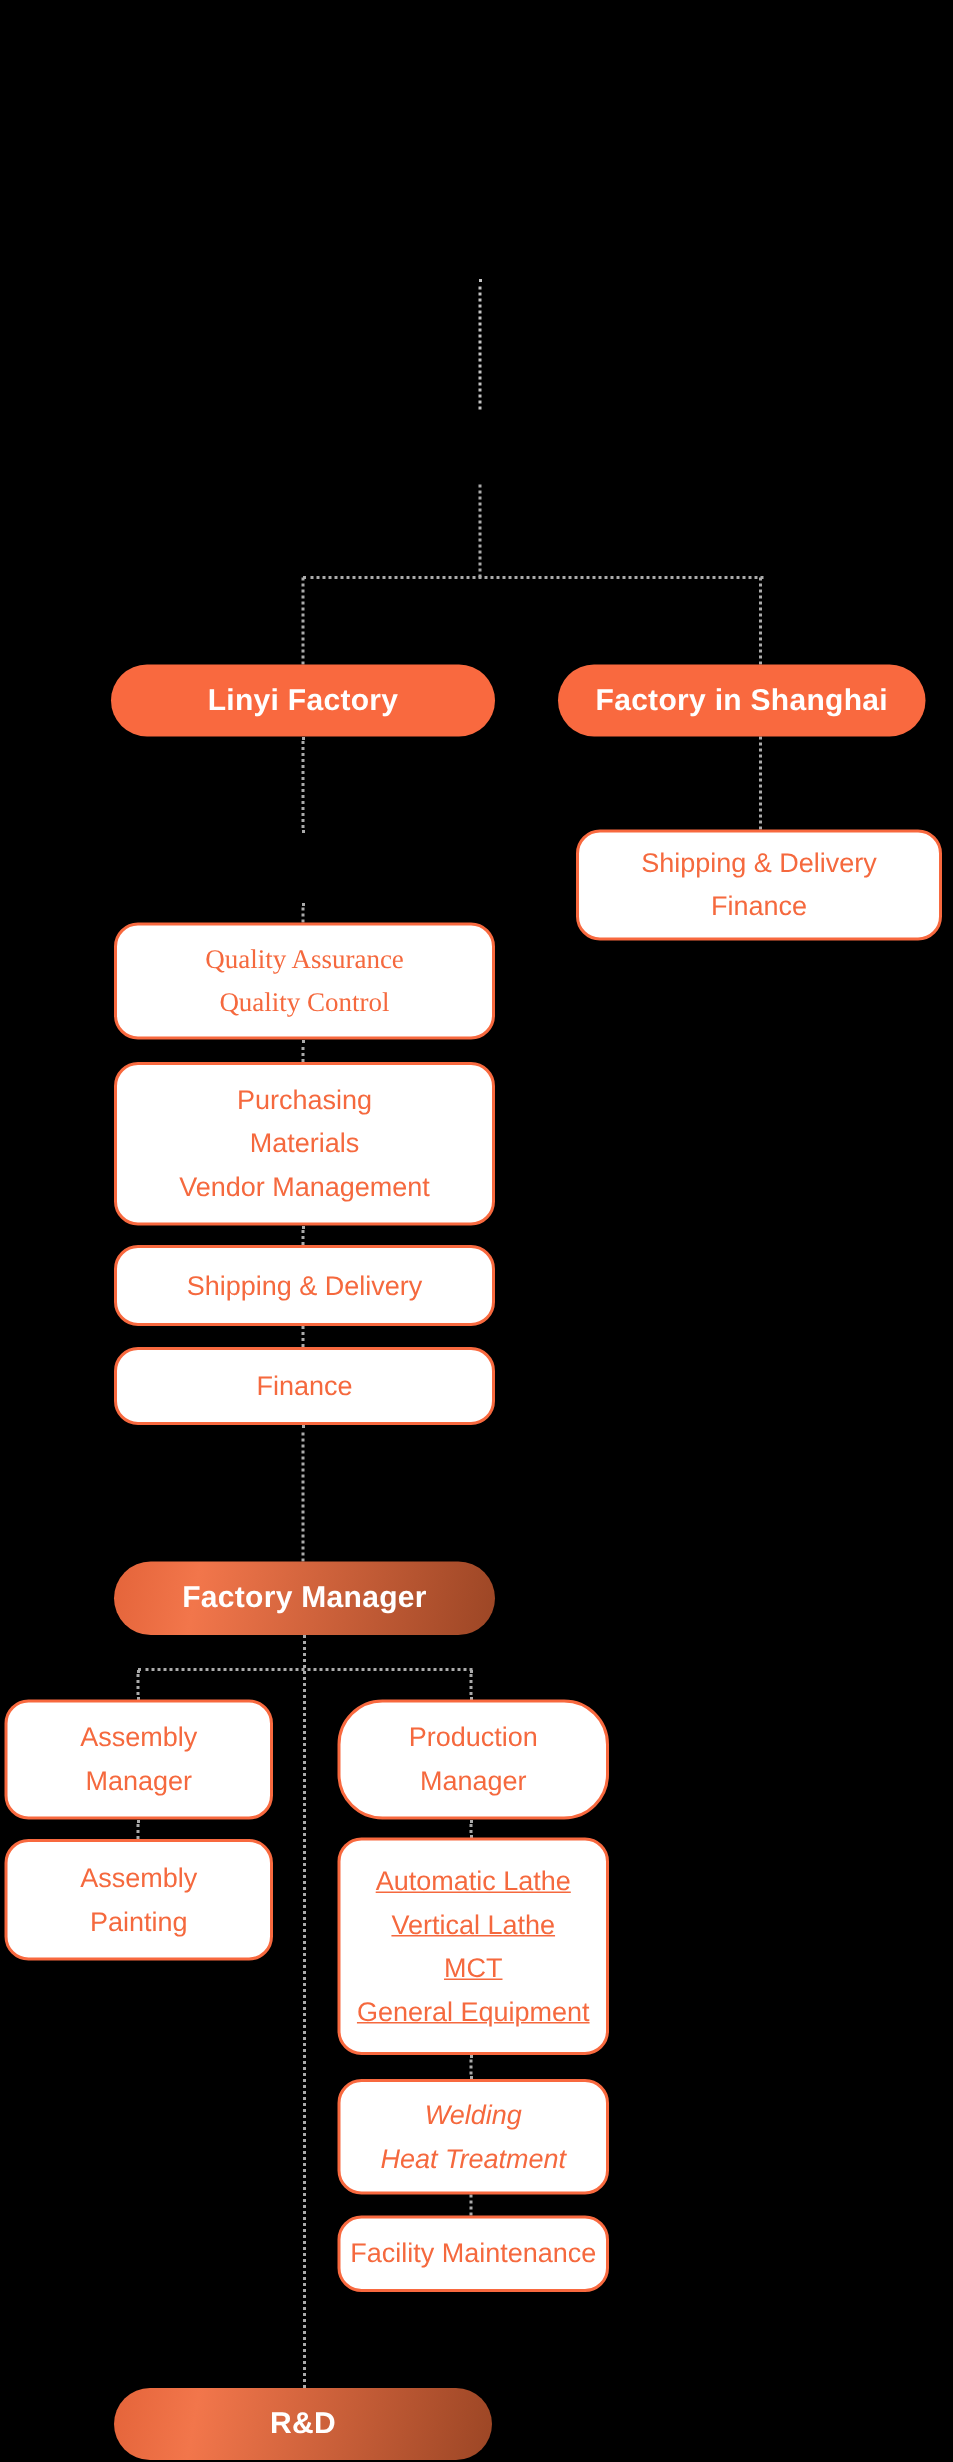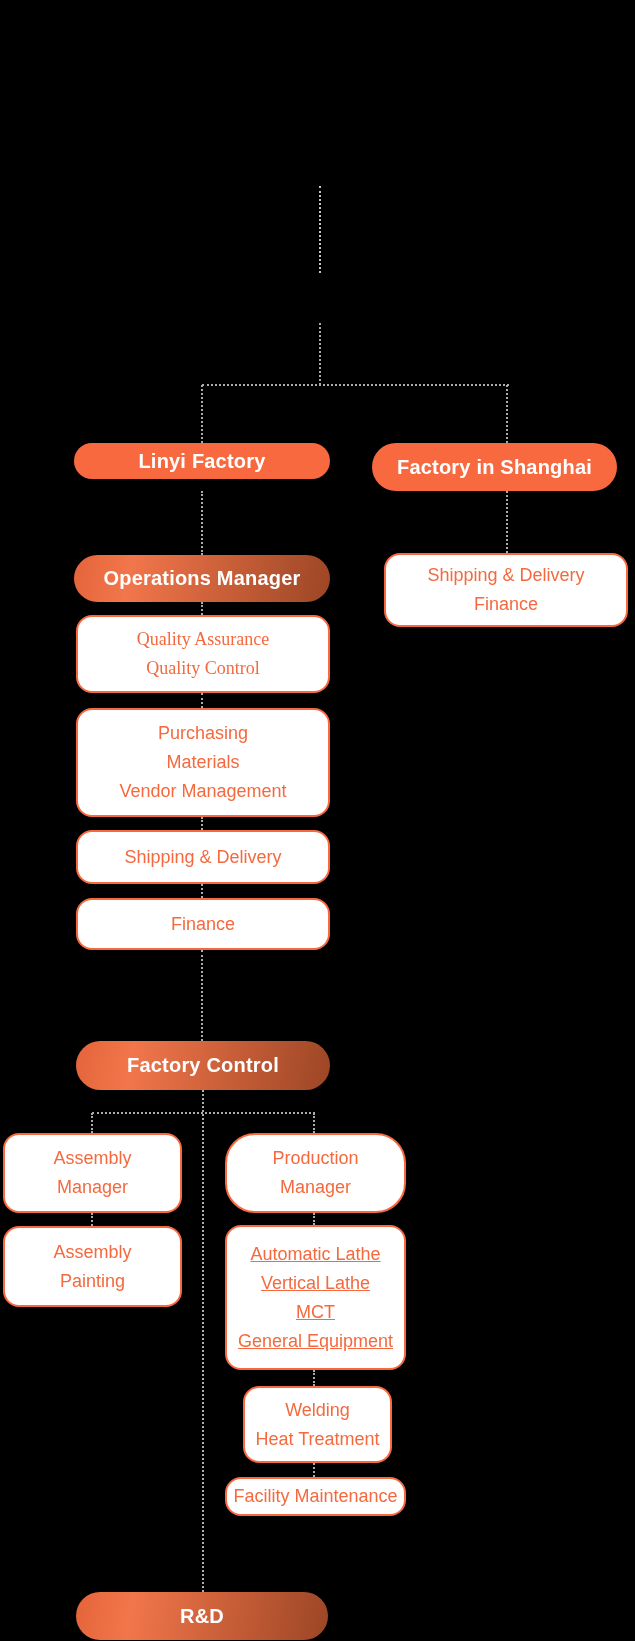--- a/index.html
+++ b/index.html
@@ -47,36 +47,33 @@
   <div class="hline" style="left:92px;top:1112px;width:223px;"></div>
   <div class="vline" style="left:91px;top:1113px;height:20px;"></div>
   <div class="vline" style="left:313px;top:1113px;height:20px;"></div>
   <div class="vline" style="left:91px;top:1213px;height:13px;"></div>
   <div class="vline" style="left:313px;top:1213px;height:12px;"></div>
   <div class="vline" style="left:313px;top:1370px;height:16px;"></div>
   <div class="vline" style="left:313px;top:1463px;height:14px;"></div>
 
 
 
-  <div class="node pill" style="left:74px;top:443px;width:256px;height:36px;">
+  <div class="node pill" style="left:74px;top:443px;width:256px;height:48px;">
     <span>Linyi Factory</span>
   </div>
 
   <div class="node pill" style="left:372px;top:443px;width:245px;height:48px;">
     <span>Factory in Shanghai</span>
   </div>
 
   <div class="node wbox" style="left:384px;top:553px;width:244px;height:74px;">
     <div>Shipping &amp; Delivery</div>
     <div>Finance</div>
   </div>
 
-  <div class="node pill grad" style="left:74px;top:555px;width:256px;height:47px;">
-    <span>Operations Manager</span>
-  </div>
 
   <div class="node wbox" style="left:76px;top:615px;width:254px;height:78px;font-family:Liberation Serif, serif;">
     <div>Quality Assurance</div>
     <div>Quality Control</div>
   </div>
 
   <div class="node wbox" style="left:76px;top:708px;width:254px;height:109px;align-items:center;">
     <div>Purchasing</div>
     <div>Materials</div>
     <div>Vendor Management</div>
@@ -84,21 +81,21 @@
 
   <div class="node wbox" style="left:76px;top:830px;width:254px;height:54px;">
     <div>Shipping &amp; Delivery</div>
   </div>
 
   <div class="node wbox" style="left:76px;top:898px;width:254px;height:52px;">
     <div>Finance</div>
   </div>
 
   <div class="node pill grad" style="left:76px;top:1041px;width:254px;height:49px;">
-    <span>Factory Control</span>
+    <span>Factory Manager</span>
   </div>
 
   <div class="node wbox" style="left:3px;top:1133px;width:179px;height:80px;">
     <div>Assembly</div>
     <div>Manager</div>
   </div>
 
   <div class="node wbox" style="left:225px;top:1133px;width:181px;height:80px;border-radius:30px;">
     <div>Production</div>
     <div>Manager</div>
@@ -109,26 +106,26 @@
     <div>Painting</div>
   </div>
 
   <div class="node wbox" style="left:225px;top:1225px;width:181px;height:145px;text-decoration:underline;">
     <div>Automatic Lathe</div>
     <div>Vertical Lathe</div>
     <div>MCT</div>
     <div>General Equipment</div>
   </div>
 
-  <div class="node wbox" style="left:243px;top:1386px;width:149px;height:77px;">
+  <div class="node wbox" style="left:225px;top:1386px;width:181px;height:77px;font-style:italic;">
     <div>Welding</div>
     <div>Heat Treatment</div>
   </div>
 
-  <div class="node wbox" style="left:225px;top:1477px;width:181px;height:39px;">
+  <div class="node wbox" style="left:225px;top:1477px;width:181px;height:51px;">
     <div>Facility Maintenance</div>
   </div>
 
   <div class="node pill grad" style="left:76px;top:1592px;width:252px;height:48px;">
     <span>R&amp;D</span>
   </div>
 
 </div>
 
 </body></html>

